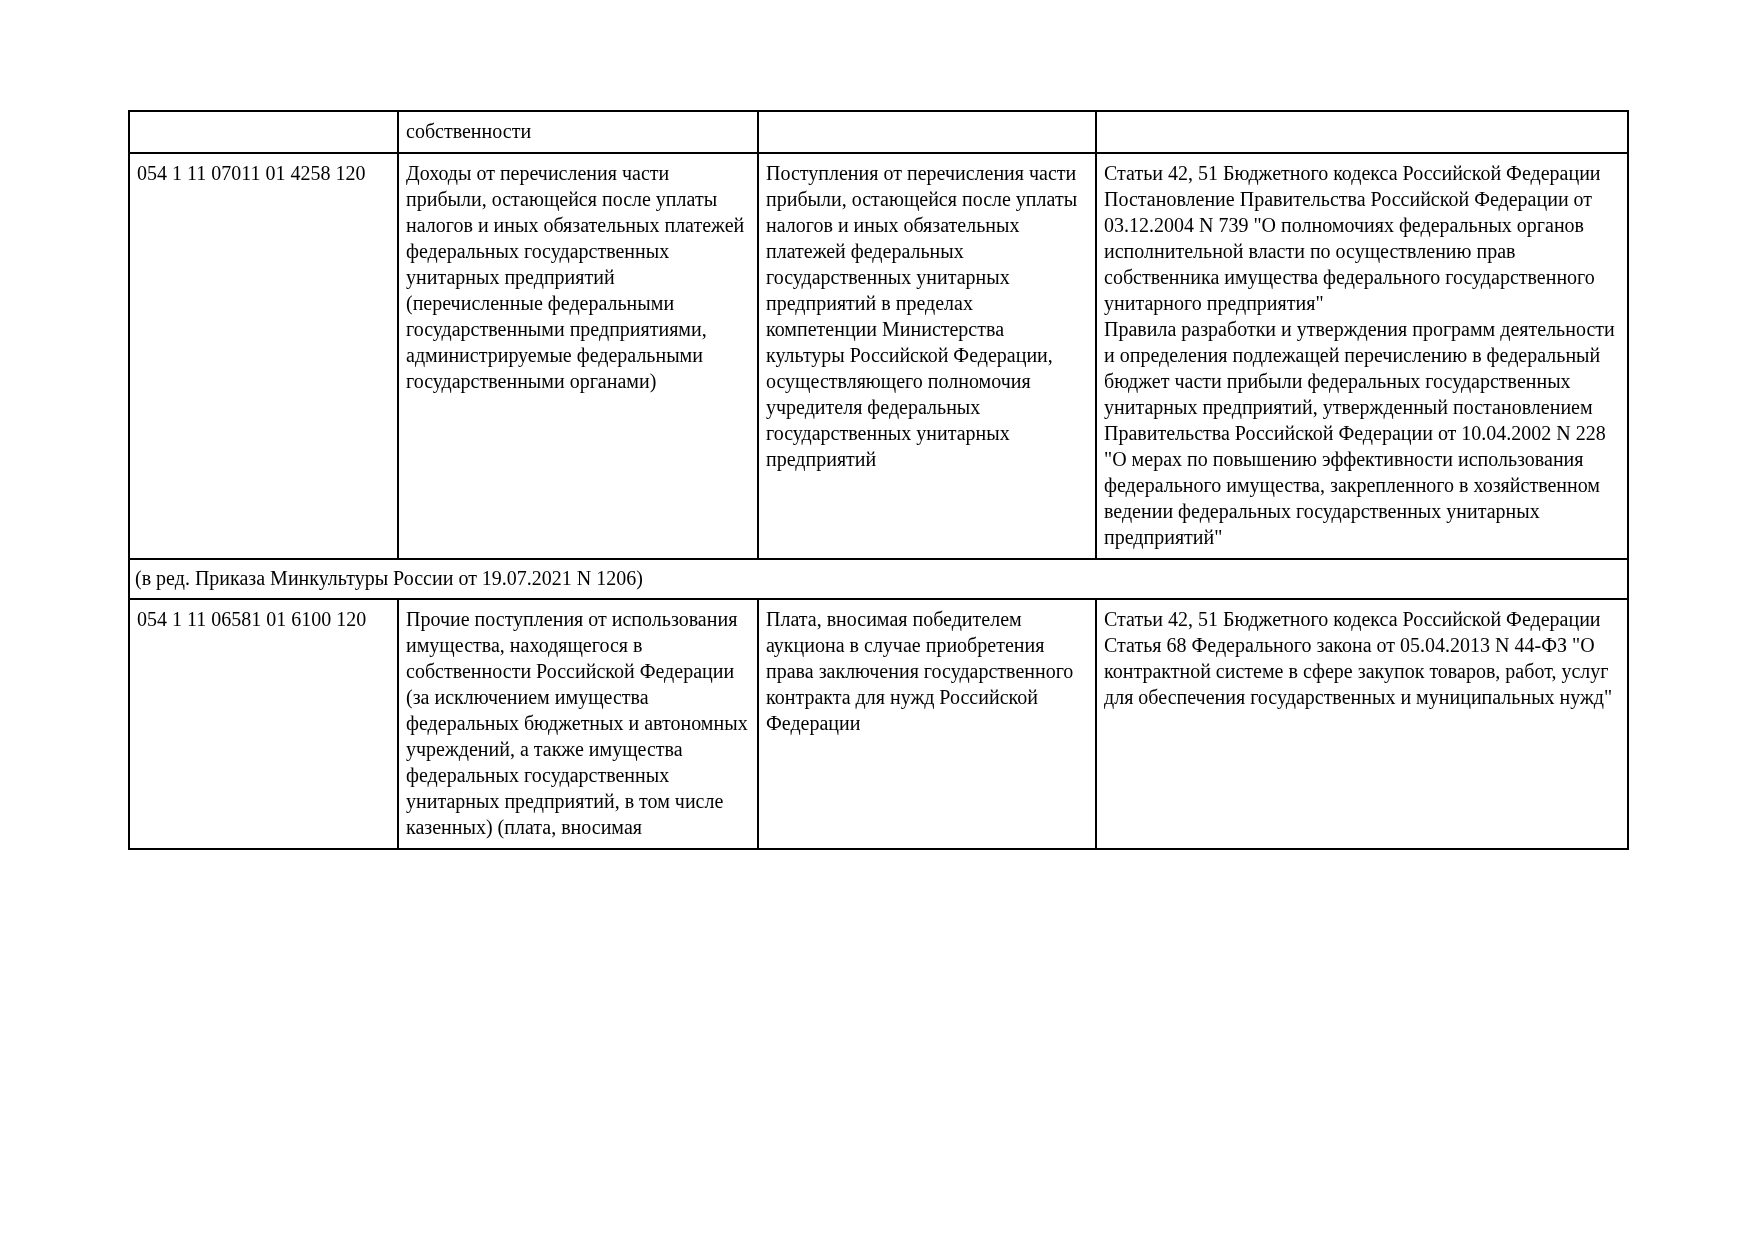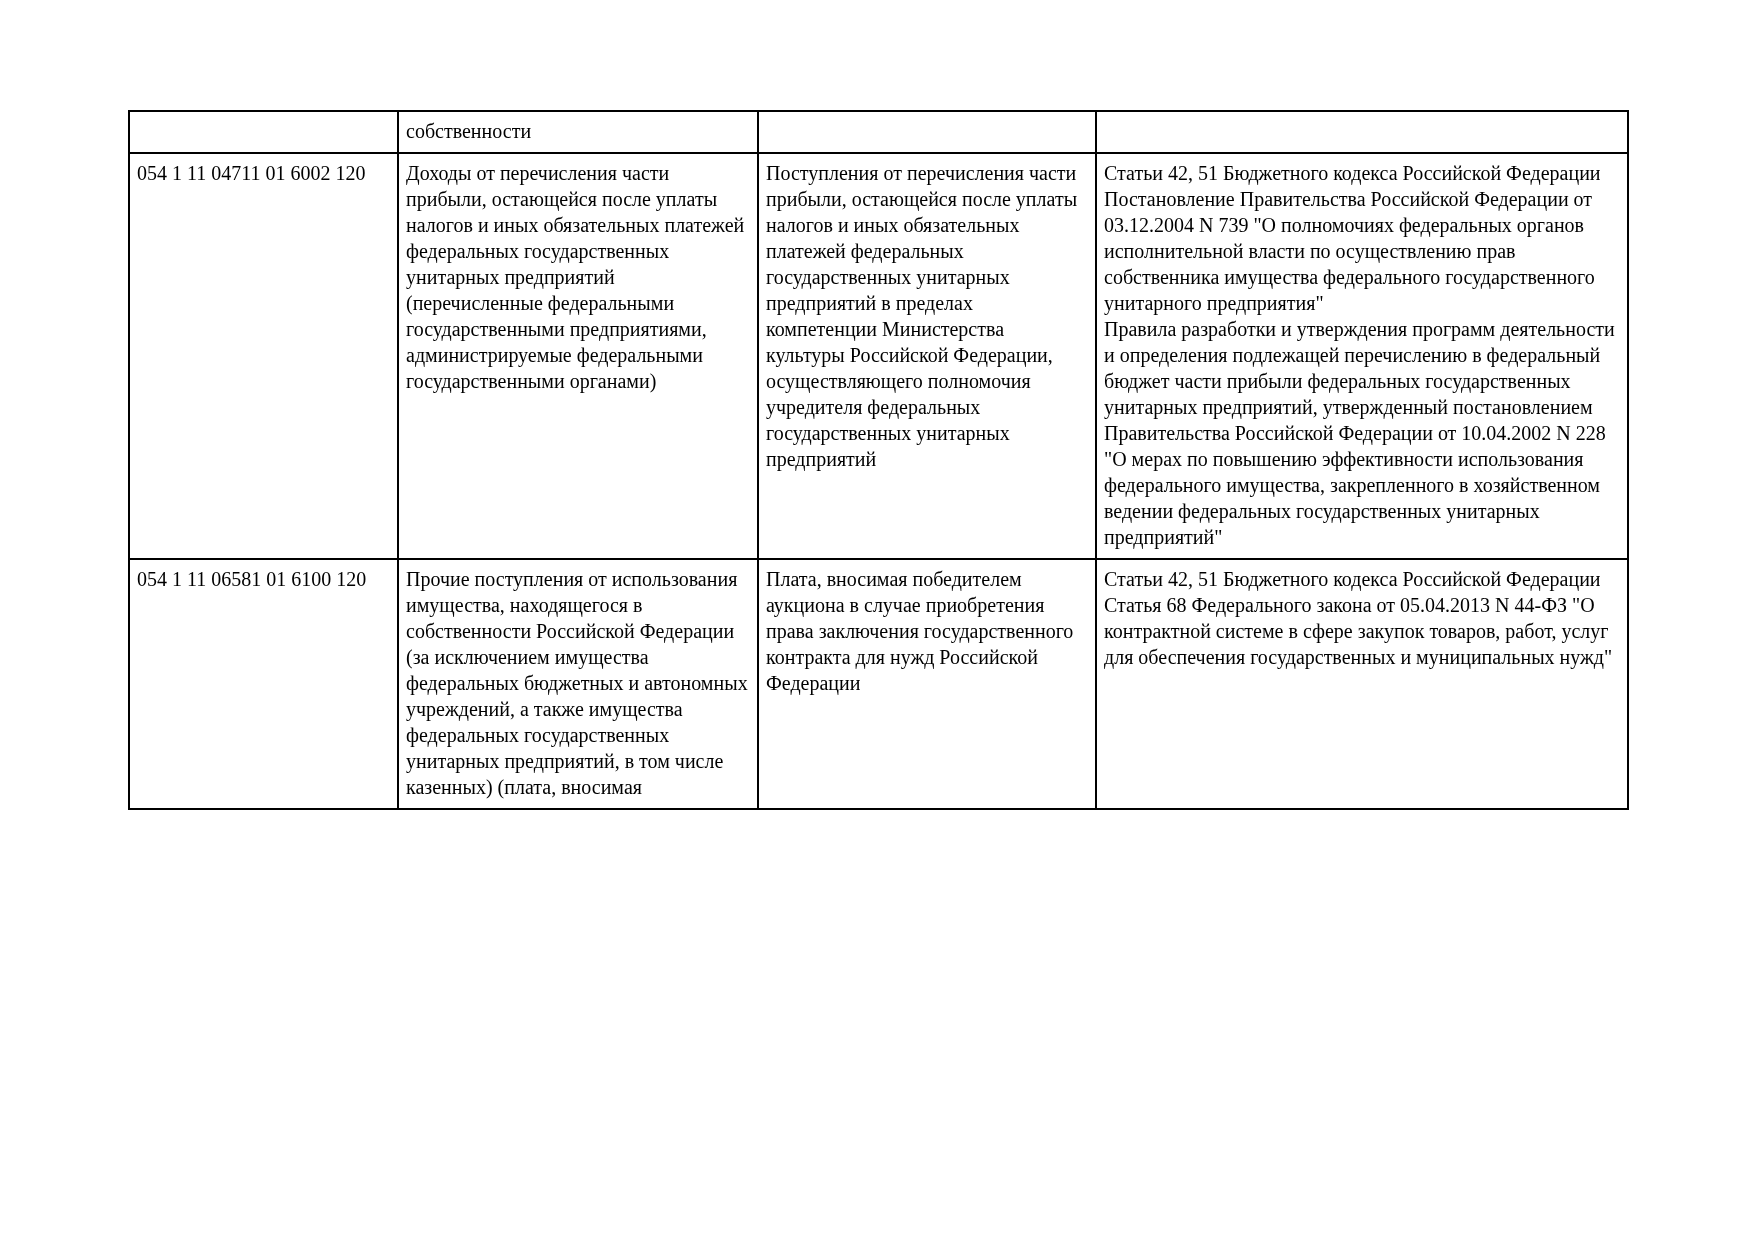--- a/index.html
+++ b/index.html
@@ -55,26 +55,29 @@
       <col class="col-legal">
     </colgroup>
     <tbody>
       <tr class="partial-row">
         <td></td>
         <td>собственности</td>
         <td></td>
         <td></td>
       </tr>
       <tr>
-        <td>054 1 11 04711 01 6002 120</td>
+        <td>054 1 11 07011 01 4258 120</td>
         <td>Доходы от перечисления части прибыли, остающейся после уплаты налогов и иных обязательных платежей федеральных государственных унитарных предприятий (перечисленные федеральными государственными предприятиями, администрируемые федеральными государственными органами)</td>
         <td>Поступления от перечисления части прибыли, остающейся после уплаты налогов и иных обязательных платежей федеральных государственных унитарных предприятий в пределах компетенции Министерства культуры Российской Федерации, осуществляющего полномочия учредителя федеральных государственных унитарных предприятий</td>
         <td>Статьи 42, 51 Бюджетного кодекса Российской Федерации
 Постановление Правительства Российской Федерации от 03.12.2004 N 739 "О полномочиях федеральных органов исполнительной власти по осуществлению прав собственника имущества федерального государственного унитарного предприятия"
 Правила разработки и утверждения программ деятельности и определения подлежащей перечислению в федеральный бюджет части прибыли федеральных государственных унитарных предприятий, утвержденный постановлением Правительства Российской Федерации от 10.04.2002 N 228 "О мерах по повышению эффективности использования федерального имущества, закрепленного в хозяйственном ведении федеральных государственных унитарных предприятий"</td>
+      </tr>
+      <tr>
+        <td class="amendment-cell" colspan="4">(в ред. Приказа Минкультуры России от 19.07.2021 N 1206)</td>
       </tr>
       <tr>
         <td>054 1 11 06581 01 6100 120</td>
         <td>Прочие поступления от использования имущества, находящегося в собственности Российской Федерации (за исключением имущества федеральных бюджетных и автономных учреждений, а также имущества федеральных государственных унитарных предприятий, в том числе казенных) (плата, вносимая</td>
         <td>Плата, вносимая победителем аукциона в случае приобретения права заключения государственного контракта для нужд Российской Федерации</td>
         <td>Статьи 42, 51 Бюджетного кодекса Российской Федерации
 Статья 68 Федерального закона от 05.04.2013 N 44-ФЗ "О контрактной системе в сфере закупок товаров, работ, услуг для обеспечения государственных и муниципальных нужд"</td>
       </tr>
     </tbody>
   </table>

